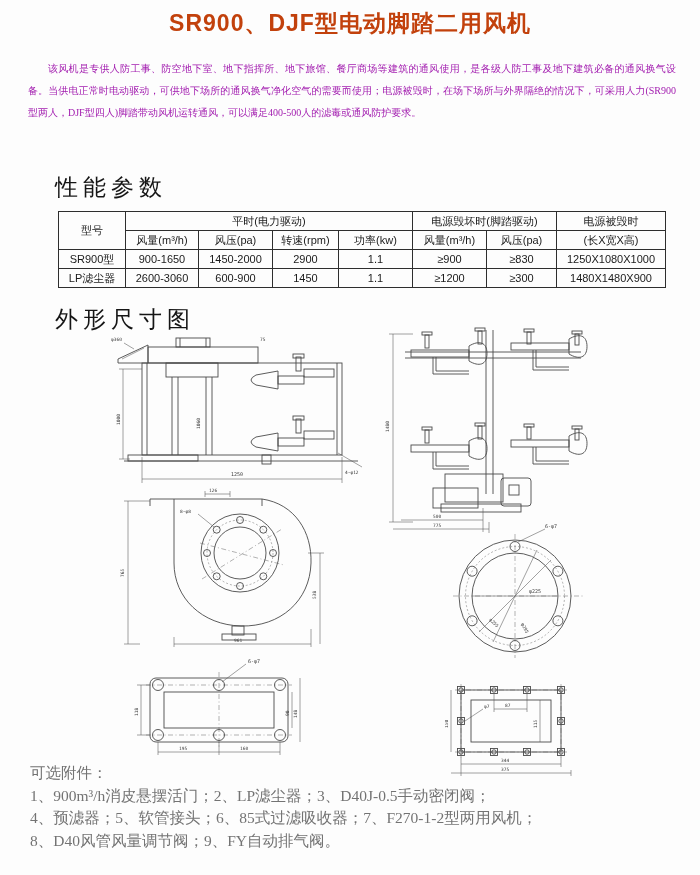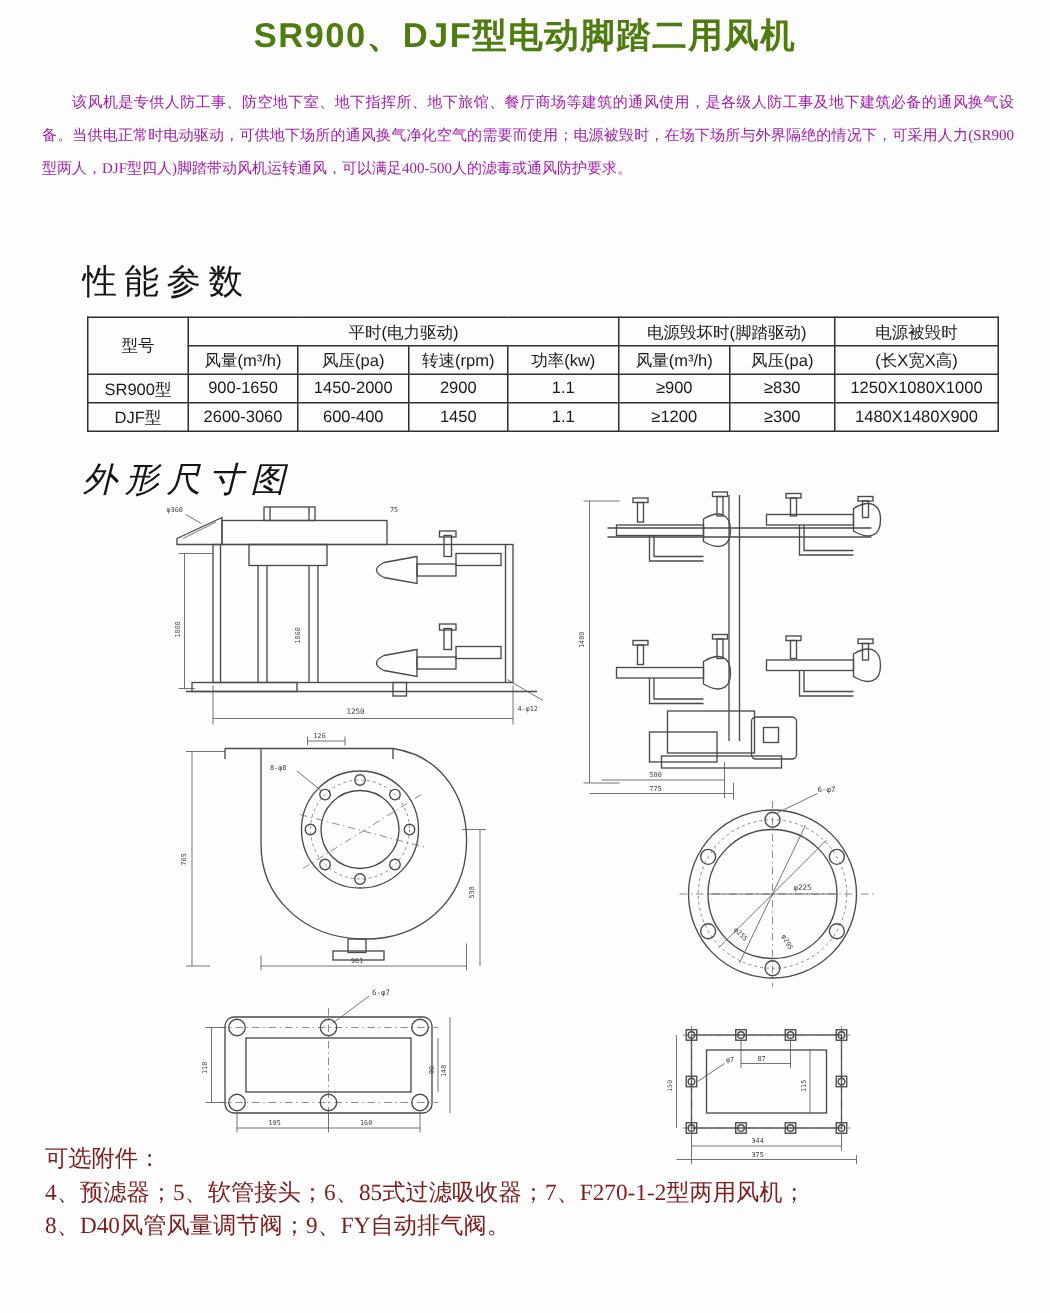--- a/index.html
+++ b/index.html
@@ -3,46 +3,46 @@
 <meta charset="utf-8">
 <style>
   html,body{margin:0;padding:0;}
   body{
     width:700px;height:875px;background:#fdfdfd;position:relative;
     font-family:"Liberation Serif",serif;color:#1c1c1c;overflow:hidden;
   }
   .page-title{
     position:absolute;top:8px;left:0;width:700px;text-align:center;
     font-family:"Liberation Sans",sans-serif;font-weight:bold;
-    font-size:23px;letter-spacing:1px;color:#4d7c0f;
+    font-size:23px;letter-spacing:1px;color:#c2410c;
   }
   .intro{
     position:absolute;top:48px;left:28px;width:648px;
     font-size:10px;line-height:21.8px;text-indent:2em;text-align:justify;
     color:#a21caf;
   }
   .sec-heading{
     position:absolute;left:55px;
     font-family:"Liberation Sans",sans-serif;font-size:23px;
     letter-spacing:5px;color:#151515;
   }
   #h-perf{top:172px;}
-  #h-dim{top:304px;font-style:italic;}
+  #h-dim{top:304px;}
   table.spec{
     position:absolute;top:211px;left:58px;border-collapse:collapse;
     font-family:"Liberation Sans",sans-serif;font-size:11px;color:#1a1a1a;
     table-layout:fixed;
   }
   table.spec td{
     border:1px solid #2e2e2e;text-align:center;vertical-align:middle;
     padding:1px 0;height:16px;white-space:nowrap;overflow:hidden;
   }
   .accessories{
     position:absolute;top:762px;left:30px;width:650px;
-    font-size:15.5px;line-height:22.6px;color:#7f1d1d;
+    font-size:15.5px;line-height:22.6px;color:#737373;
   }
   .accessories div{white-space:nowrap;}
   .drawings svg{position:absolute;}
   .ln{fill:none;stroke:#4a4a4a;stroke-width:0.9;}
   .thin{fill:none;stroke:#555;stroke-width:0.55;}
   .dash{fill:none;stroke:#666;stroke-width:0.5;stroke-dasharray:5 2.5 1 2.5;}
   .dot{fill:none;stroke:#666;stroke-width:0.5;stroke-dasharray:2 2;}
   .lb{font-family:"DejaVu Sans Mono",monospace;font-size:5px;fill:#3d3d3d;}
   .lb4{font-family:"DejaVu Sans Mono",monospace;font-size:4.5px;fill:#3d3d3d;}
 </style>
@@ -86,23 +86,23 @@
     <td>SR900型</td>
     <td>900-1650</td>
     <td>1450-2000</td>
     <td>2900</td>
     <td>1.1</td>
     <td>≥900</td>
     <td>≥830</td>
     <td>1250X1080X1000</td>
   </tr>
   <tr>
-    <td>DJF型</td>
+    <td>LP滤尘器</td>
     <td>2600-3060</td>
-    <td>600-400</td>
+    <td>600-900</td>
     <td>1450</td>
     <td>1.1</td>
     <td>≥1200</td>
     <td>≥300</td>
     <td>1480X1480X900</td>
   </tr>
 </tbody>
   </table>
 
 <div id="h-dim" class="sec-heading">外形尺寸图</div>
@@ -351,15 +351,16 @@
     <line class="thin" x1="6" y1="97" x2="126" y2="97"></line>
     <text class="lb4" x="56" y="95">375</text>
     <line class="thin" x1="20" y1="45" x2="38" y2="33"></line>
     <text class="lb4" x="39" y="32">φ7</text>
   </svg>
 
 </div>
 
 <div class="accessories">
   <div>可选附件：</div>
+  <div>1、900m³/h消皮悬摆活门；2、LP滤尘器；3、D40J-0.5手动密闭阀；</div>
   <div>4、预滤器；5、软管接头；6、85式过滤吸收器；7、F270-1-2型两用风机；</div>
   <div>8、D40风管风量调节阀；9、FY自动排气阀。</div>
 </div>
 
 </body></html>

